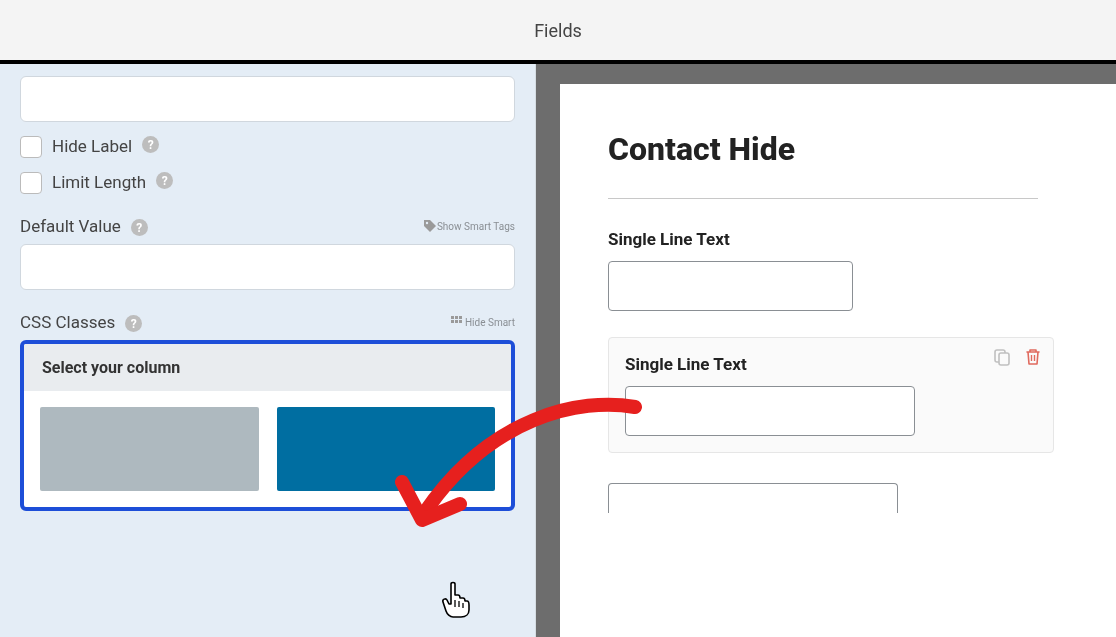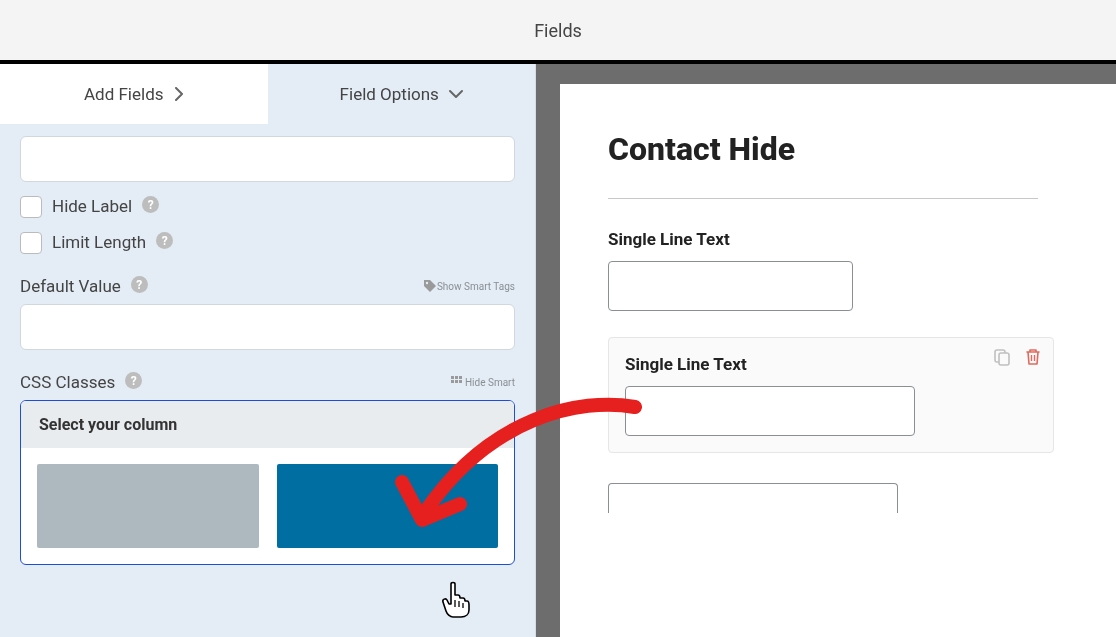--- a/index.html
+++ b/index.html
@@ -100,37 +100,37 @@
     }
     .label-row {
       display: flex;
       align-items: center;
       justify-content: space-between;
       margin-top: 22px;
       margin-bottom: 8px;
     }
     .lbl {
       display: flex;
-      align-items: flex-start;
+      align-items: flex-end;
       gap: 10px;
       font-size: 17px;
       color: #444;
     }
     .link-right {
       display: flex;
       align-items: center;
       gap: 0;
       font-size: 10px;
       color: #8a8f94;
       cursor: pointer;
     }
     .tag-icon svg, .grid-icon svg { display:block; }
     .column-panel {
       background: #fff;
-      border: 1px solid #1d4ed8;
+      border: 4px solid #1d4ed8;
       border-radius: 6px;
       margin-top: 8px;
       overflow: hidden;
     }
     .column-header {
       background: #e9ecef;
       padding: 14px 18px;
       font-size: 16px;
       font-weight: 700;
       color: #333;
@@ -224,38 +224,20 @@
 </head>
 <body>
 
 <div class="top-header">
   <span>Fields</span>
 </div>
 
 <div class="main-layout">
 
   <div class="left-panel">
-    <div class="tab-row">
-      <div class="tab add-fields">
-        <span>Add Fields</span>
-        <span class="chev">
-          <svg width="10" height="14" viewBox="0 0 10 14">
-              <path d="M2 1 L8 7 L2 13" stroke="#666" stroke-width="2" fill="none" stroke-linecap="round" stroke-linejoin="round"></path>
-            </svg>
-        </span>
-      </div>
-      <div class="tab field-options">
-        <span>Field Options</span>
-        <span class="chev">
-          <svg width="14" height="10" viewBox="0 0 14 10">
-              <path d="M1 2 L7 8 L13 2" stroke="#666" stroke-width="2" fill="none" stroke-linecap="round" stroke-linejoin="round"></path>
-            </svg>
-        </span>
-      </div>
-    </div>
 
     <div class="options-body">
       <div class="white-input"></div>
 
       <div class="check-row row-gap">
         <div class="checkbox"></div>
         <span>Hide Label</span>
         <span class="help-icon">?</span>
       </div>
 

